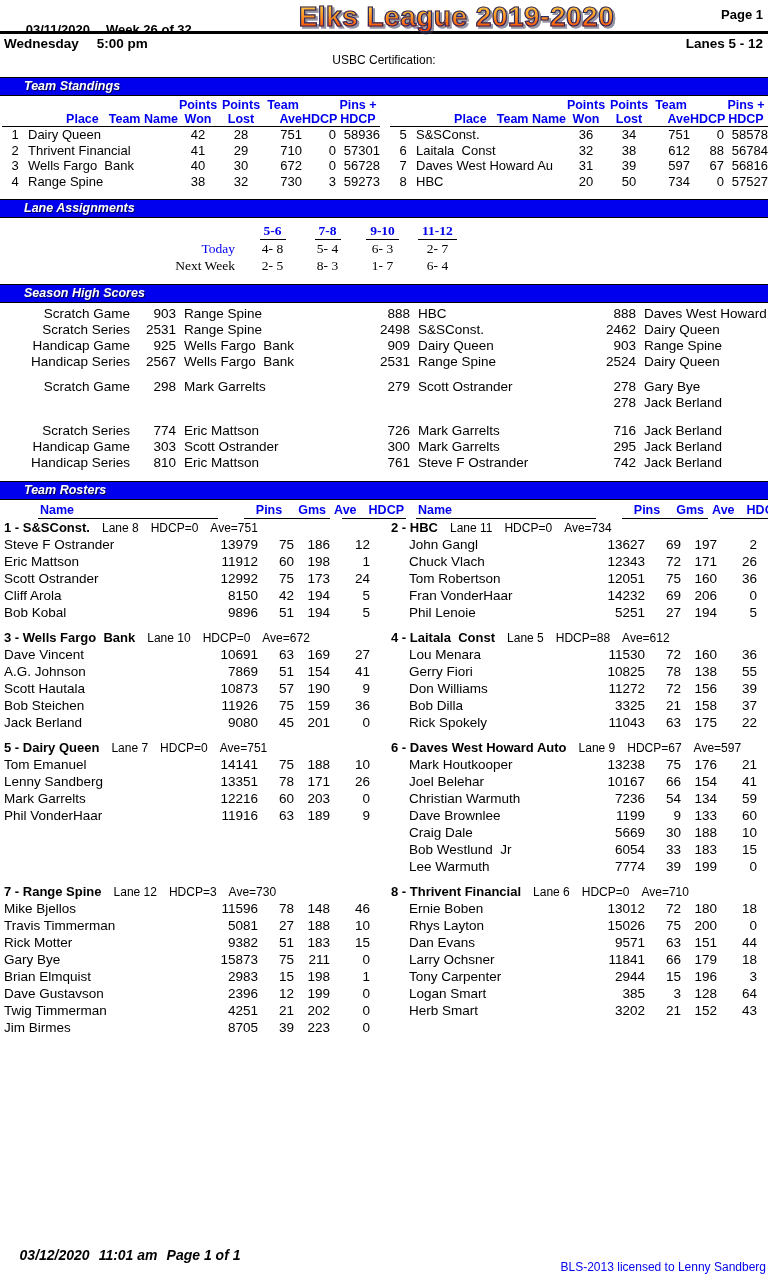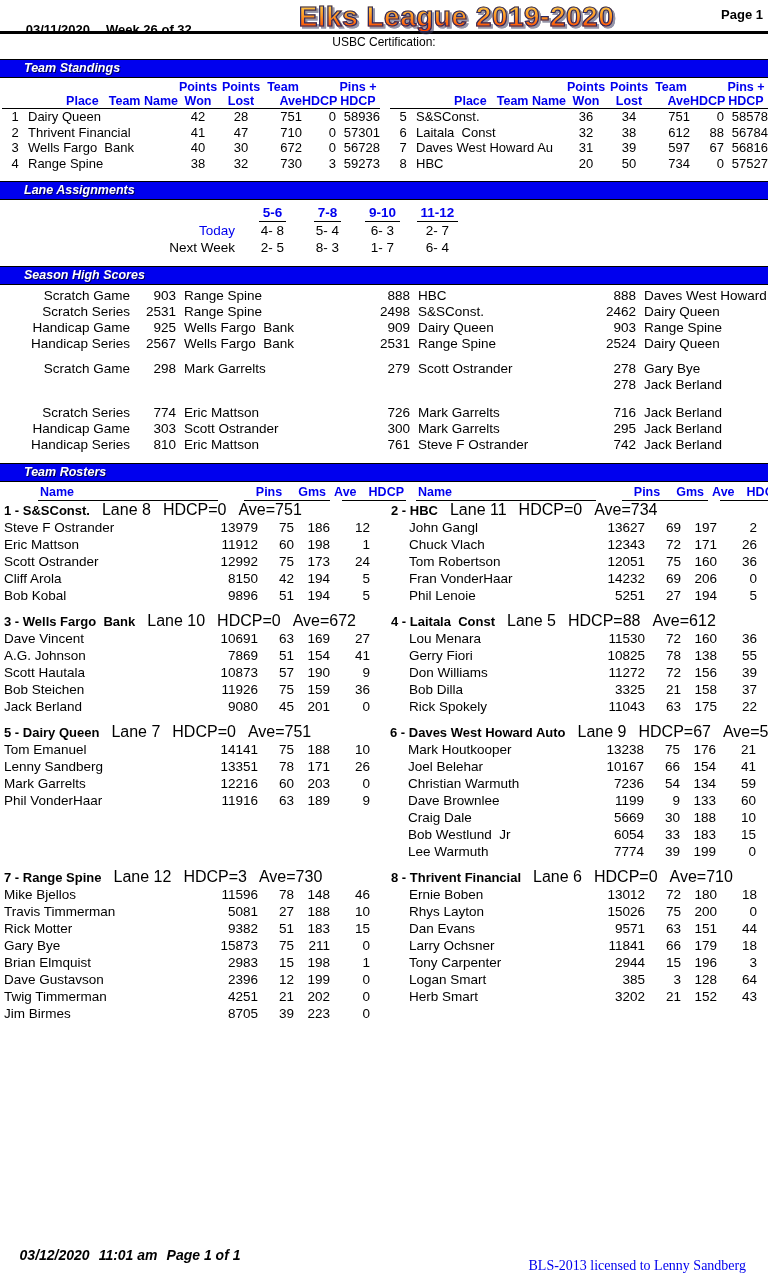--- a/index.html
+++ b/index.html
@@ -35,21 +35,21 @@
   .sp2{grid-column:span 2;justify-content:flex-end;}
   .u{border-bottom:1px solid #000;}
   .a-c{text-align:center;} .a-r{text-align:right;} .a-l{text-align:left;white-space:pre;}
   .st-pt{display:flex;gap:10px;padding-left:2px;}
   .st-avh{display:flex;} .st-avh .hv{flex:1;text-align:right;} .st-avh .hh{width:34px;text-align:right;}
   .st-body{font-size:13px;line-height:14.5px;}
   .st-body .c{padding-top:1px;}
 
   
   .lanes{margin-top:4px;font-size:13.5px;line-height:17px;}
-  .lane-grid{display:grid;grid-template-columns:245px 55px 55px 55px 55px;}
+  .lane-grid{display:grid;grid-template-columns:245px 55px 55px 55px 55px;font-family:Liberation Serif, serif;}
   .lane-label{text-align:right;padding-right:10px;white-space:pre;}
   .today{color:var(--blue);}
   .lane-pair{color:var(--blue);font-weight:bold;text-align:center;}
   .lane-pair .u{display:inline-block;padding:0 4px 0 4px;}
   .lane-val{text-align:center;white-space:pre;}
 
   
   .hs{padding:3px 0 0 4px;font-size:13.5px;line-height:16px;}
   .hs-row{display:grid;grid-template-columns:126px 40px 180px 42px 172px 42px auto;column-gap:6px;}
   .hs-label{text-align:right;white-space:pre;}
@@ -65,46 +65,52 @@
   .ro-cols{display:grid;grid-template-columns:206px 50px 36px 36px 40px;}
   .ro-head{color:var(--blue);font-weight:bold;font-size:12.5px;line-height:15px;}
   .rh-name{border-bottom:1px solid #000;margin-right:26px;padding-left:2px;}
   .rh-pins-gms{grid-column:span 2;border-bottom:1px solid #000;display:flex;justify-content:flex-end;gap:16px;padding-right:4px;}
   .rh-ave-hdcp{grid-column:span 2;border-bottom:1px solid #000;display:flex;justify-content:flex-end;gap:12px;padding-right:2px;margin-left:12px;}
   .pair{display:flex;gap:10px;margin-top:9px;}
   .pair:first-of-type{margin-top:1px;}
   .team-block{width:378px;}
   .tb-head{display:flex;gap:12px;align-items:baseline;line-height:16px;}
   .tb-title{font-weight:bold;font-size:13px;white-space:pre;padding-left:2px;}
-  .tb-meta{font-size:16px;white-space:pre;}
+  .tb-meta{font-size:12px;white-space:pre;}
   .tb-players{display:grid;grid-template-columns:206px 50px 36px 36px 40px;font-size:13.5px;line-height:17px;}
   .p-name{white-space:pre;padding-left:2px;}
   .rightside .p-name{padding-left:20px;}
   .p-num{text-align:right;}
 
   
   .footer-left{position:absolute;left:4px;bottom:0;font-size:14px;font-weight:bold;font-style:italic;white-space:pre;}
   .footer-left span{margin-right:9px;}
-  .footer-right{position:absolute;right:22px;bottom:5px;font-size:14px;color:var(--blue);font-family:Liberation Serif, serif;}
+  .footer-right{position:absolute;right:2px;bottom:5px;font-size:12px;color:var(--blue);}
 </style>
 </head>
 <body>
 
 <div class="page">
 
   <div class="hdr">
     <div class="hdr-left">
       <span>03/11/2020</span><span class="wk">Week 26 of 32</span>
     </div>
     <div class="title">Elks League 2019-2020</div>
     <div class="hdr-right">Page 1</div>
   </div>
 
   <div class="rule"></div>
 
+  <div class="row2">
+    <div>
+      <span>Wednesday</span><span class="time">5:00 pm</span>
+    </div>
+    <div>Lanes 5 - 12</div>
+  </div>
 
   <div class="cert">USBC Certification:</div>
 
   <div class="bar">Team Standings</div>
 
   <div class="standings">
     <div class="st-half">
       <div class="st-cols st-head">
         <div class="sp2"></div>
         <div class="a-c">Points</div>
@@ -133,21 +139,21 @@
             <div class="c a-c">42</div>
             <div class="c a-c">28</div>
             <div class="c a-r">751</div>
             <div class="c a-r">0</div>
             <div class="c a-r">58936</div>
           </div>
           <div class="st-cols">
             <div class="c a-c">2</div>
             <div class="c a-l">Thrivent Financial</div>
             <div class="c a-c">41</div>
-            <div class="c a-c">47</div>
+            <div class="c a-c">29</div>
             <div class="c a-r">710</div>
             <div class="c a-r">0</div>
             <div class="c a-r">57301</div>
           </div>
           <div class="st-cols">
             <div class="c a-c">3</div>
             <div class="c a-l">Wells Fargo  Bank</div>
             <div class="c a-c">40</div>
             <div class="c a-c">30</div>
             <div class="c a-r">672</div>

